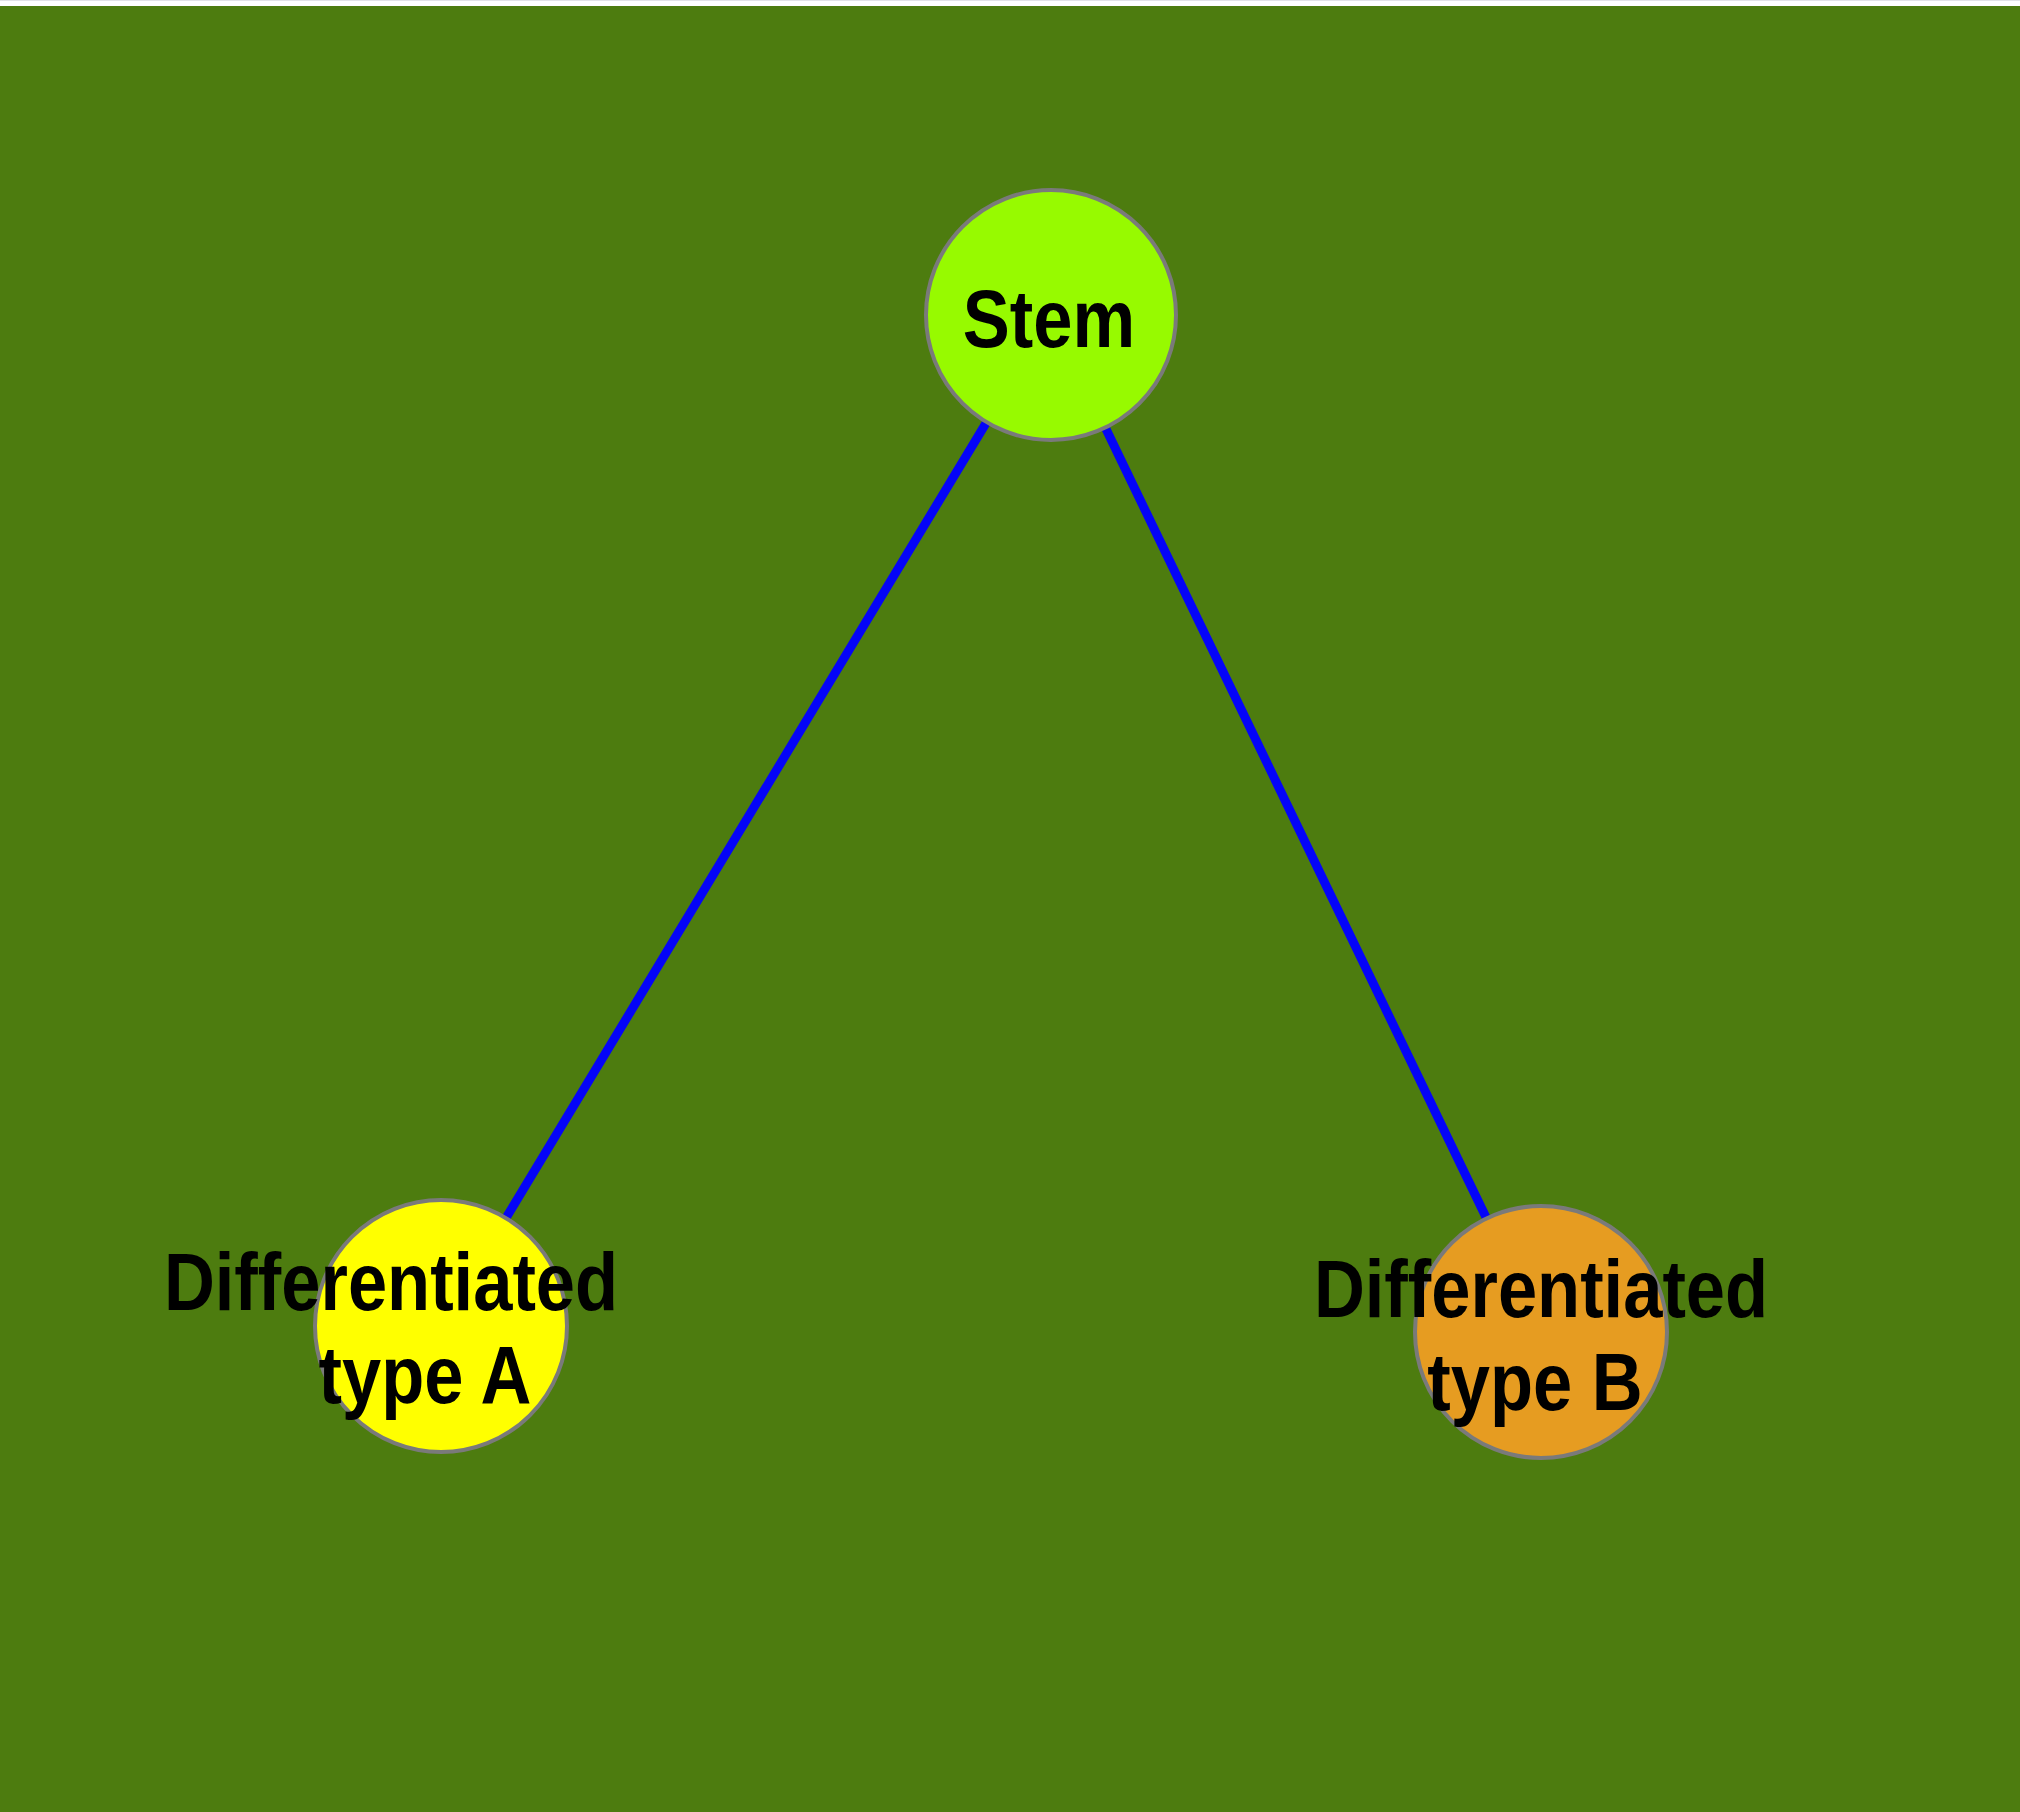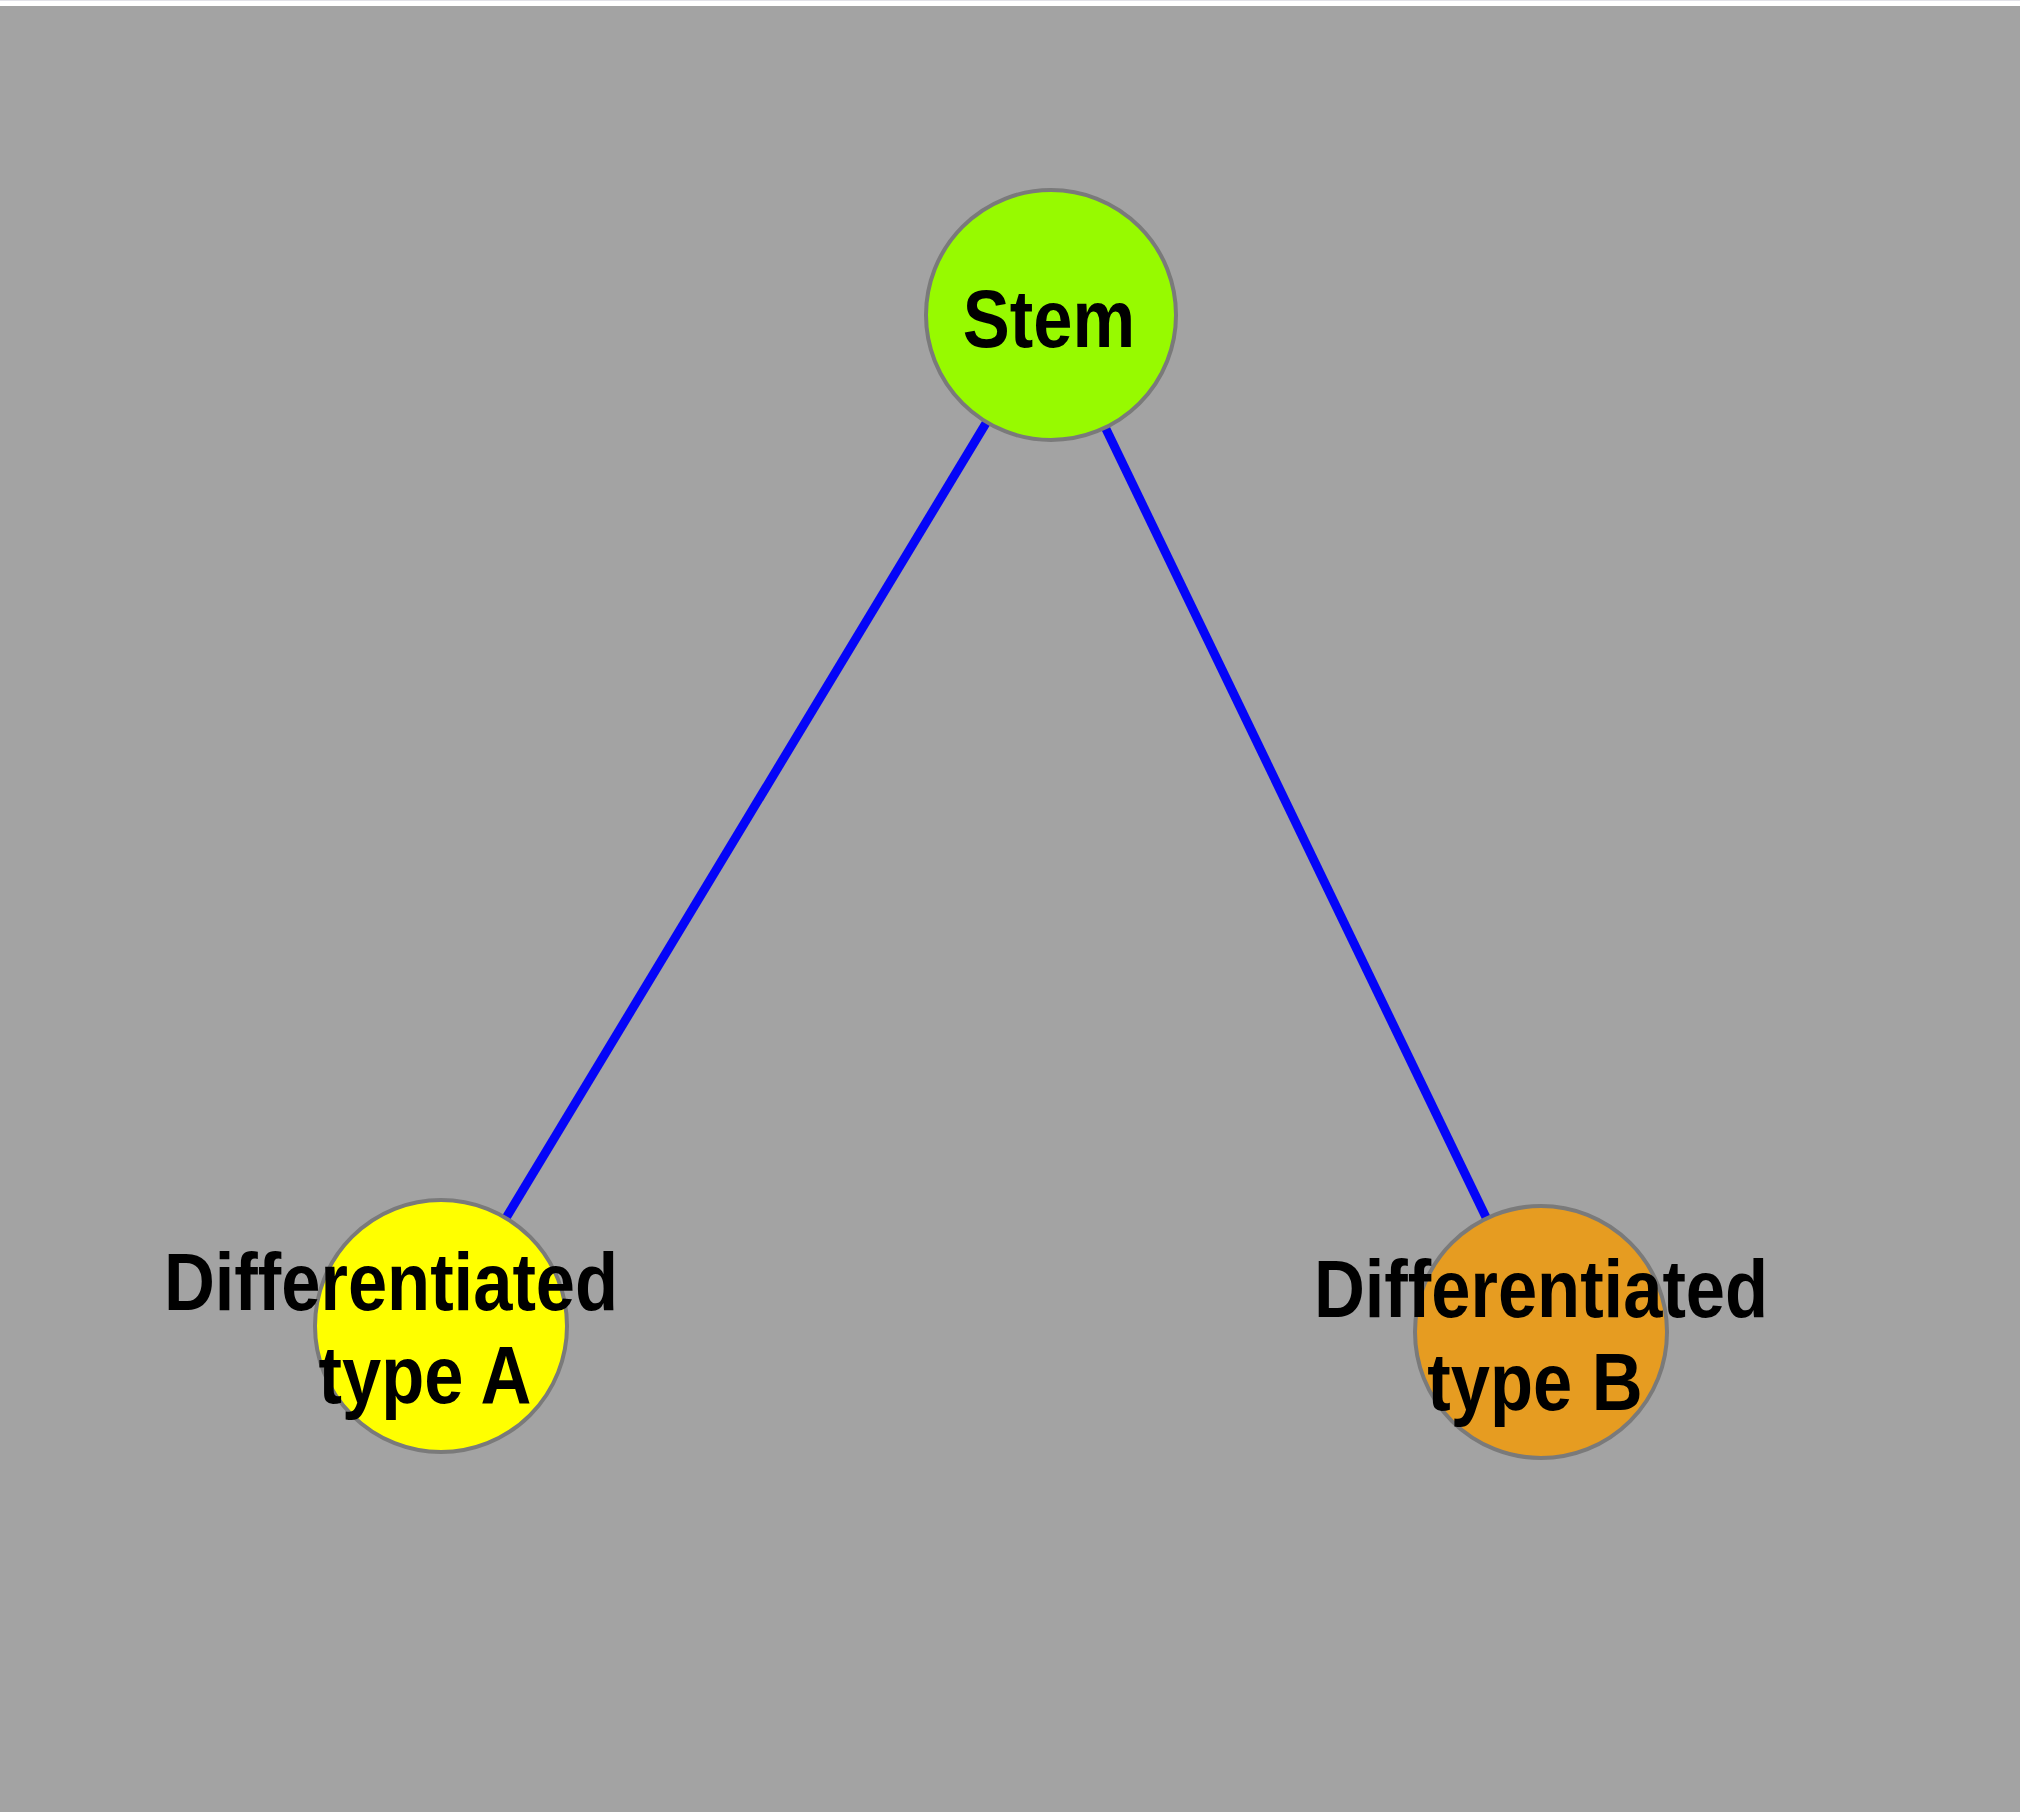--- a/index.html
+++ b/index.html
@@ -37,21 +37,21 @@
     font-weight: bold;
     font-size: 81px;
     line-height: 1;
     white-space: nowrap;
     transform: translate(-50%, -50%) scaleX(0.87);
   }
 </style>
 </head>
 <body>
 
-<div id="canvas" style="background: #a3a3a3;">
+<div id="canvas" style="background: #4d7c0f;">
   <div class="top-strip" style="background: rgb(255, 255, 255);"></div>
   <svg id="edge-layer" xmlns="http://www.w3.org/2000/svg" viewBox="0 0 2384 2138" width="2021" height="1812">
       <line x1="1240" y1="372" x2="520" y2="1564" stroke="#0404F8" stroke-width="10.5"></line>
       <line x1="1240" y1="372" x2="1818" y2="1571" stroke="#0404F8" stroke-width="10.5"></line>
     </svg>
   <div id="node-layer">
       <div class="node" style="left: 924px; top: 188px; width: 254px; height: 254px; background: rgb(151, 250, 0); border: 4.2px solid rgb(122, 122, 122);"></div>
       <div class="node-label" style="left: 1049px; top: 319px; color: rgb(0, 0, 0);">Stem</div>
       <div class="node" style="left: 313px; top: 1198px; width: 256px; height: 256px; background: rgb(255, 255, 0); border: 4.2px solid rgb(122, 122, 122);"></div>
       <div class="node-label" style="left: 391px; top: 1282px; color: rgb(0, 0, 0);">Differentiated</div>

